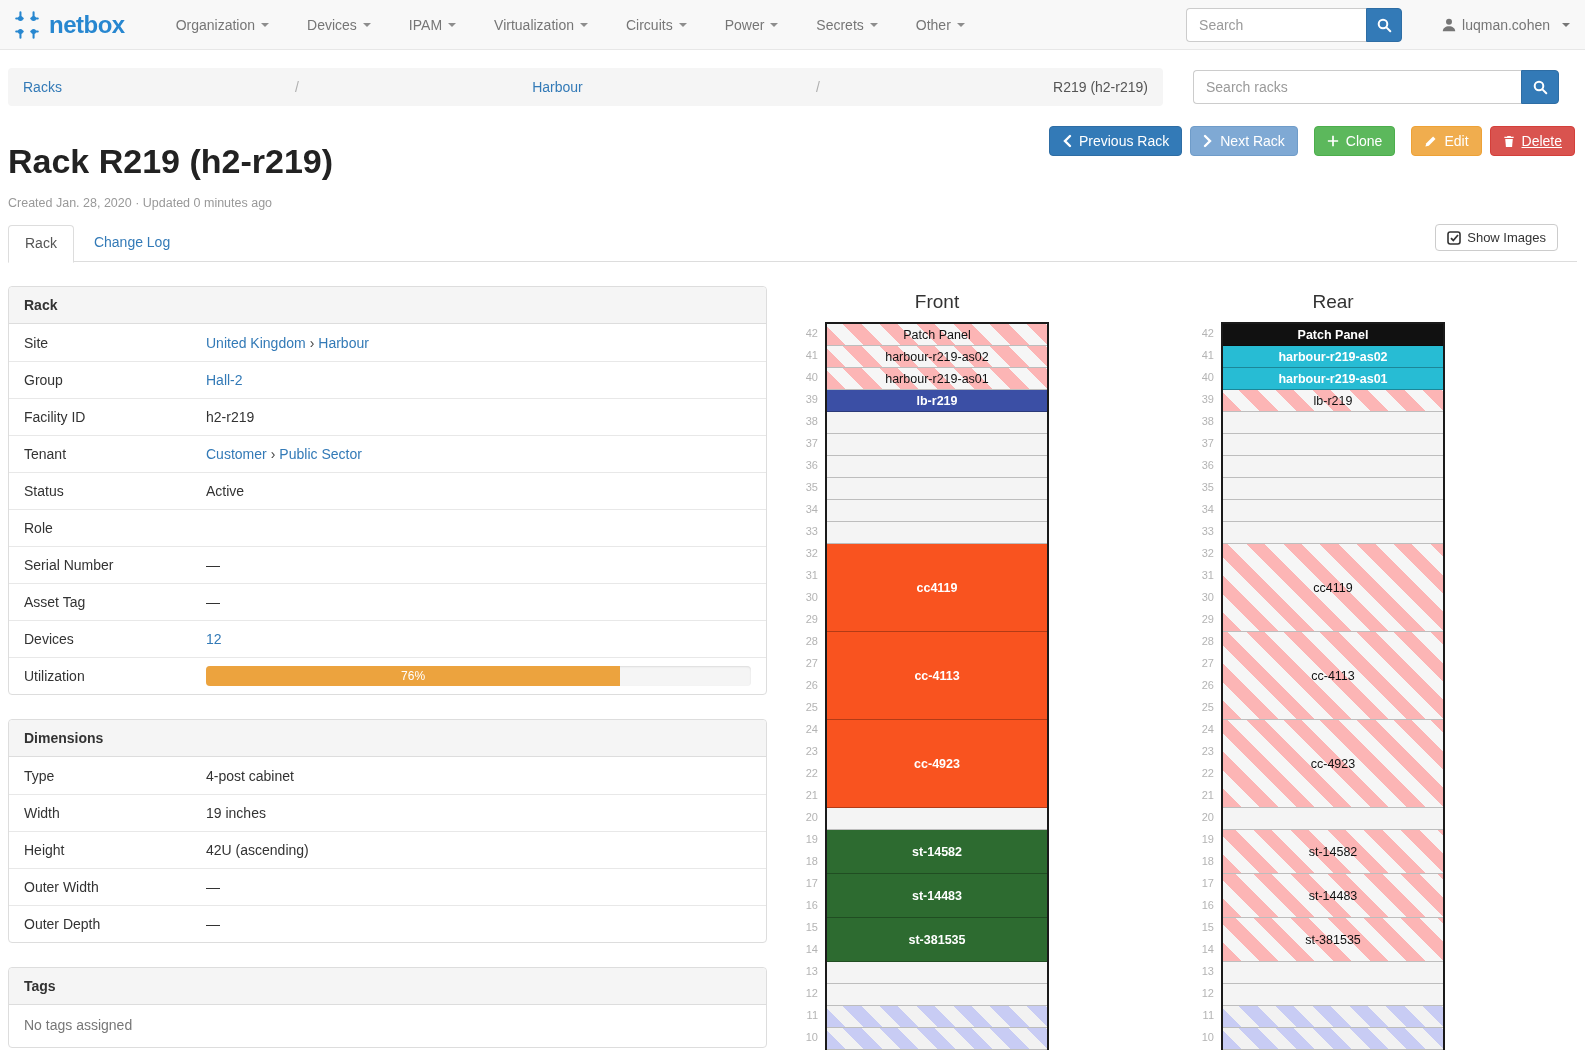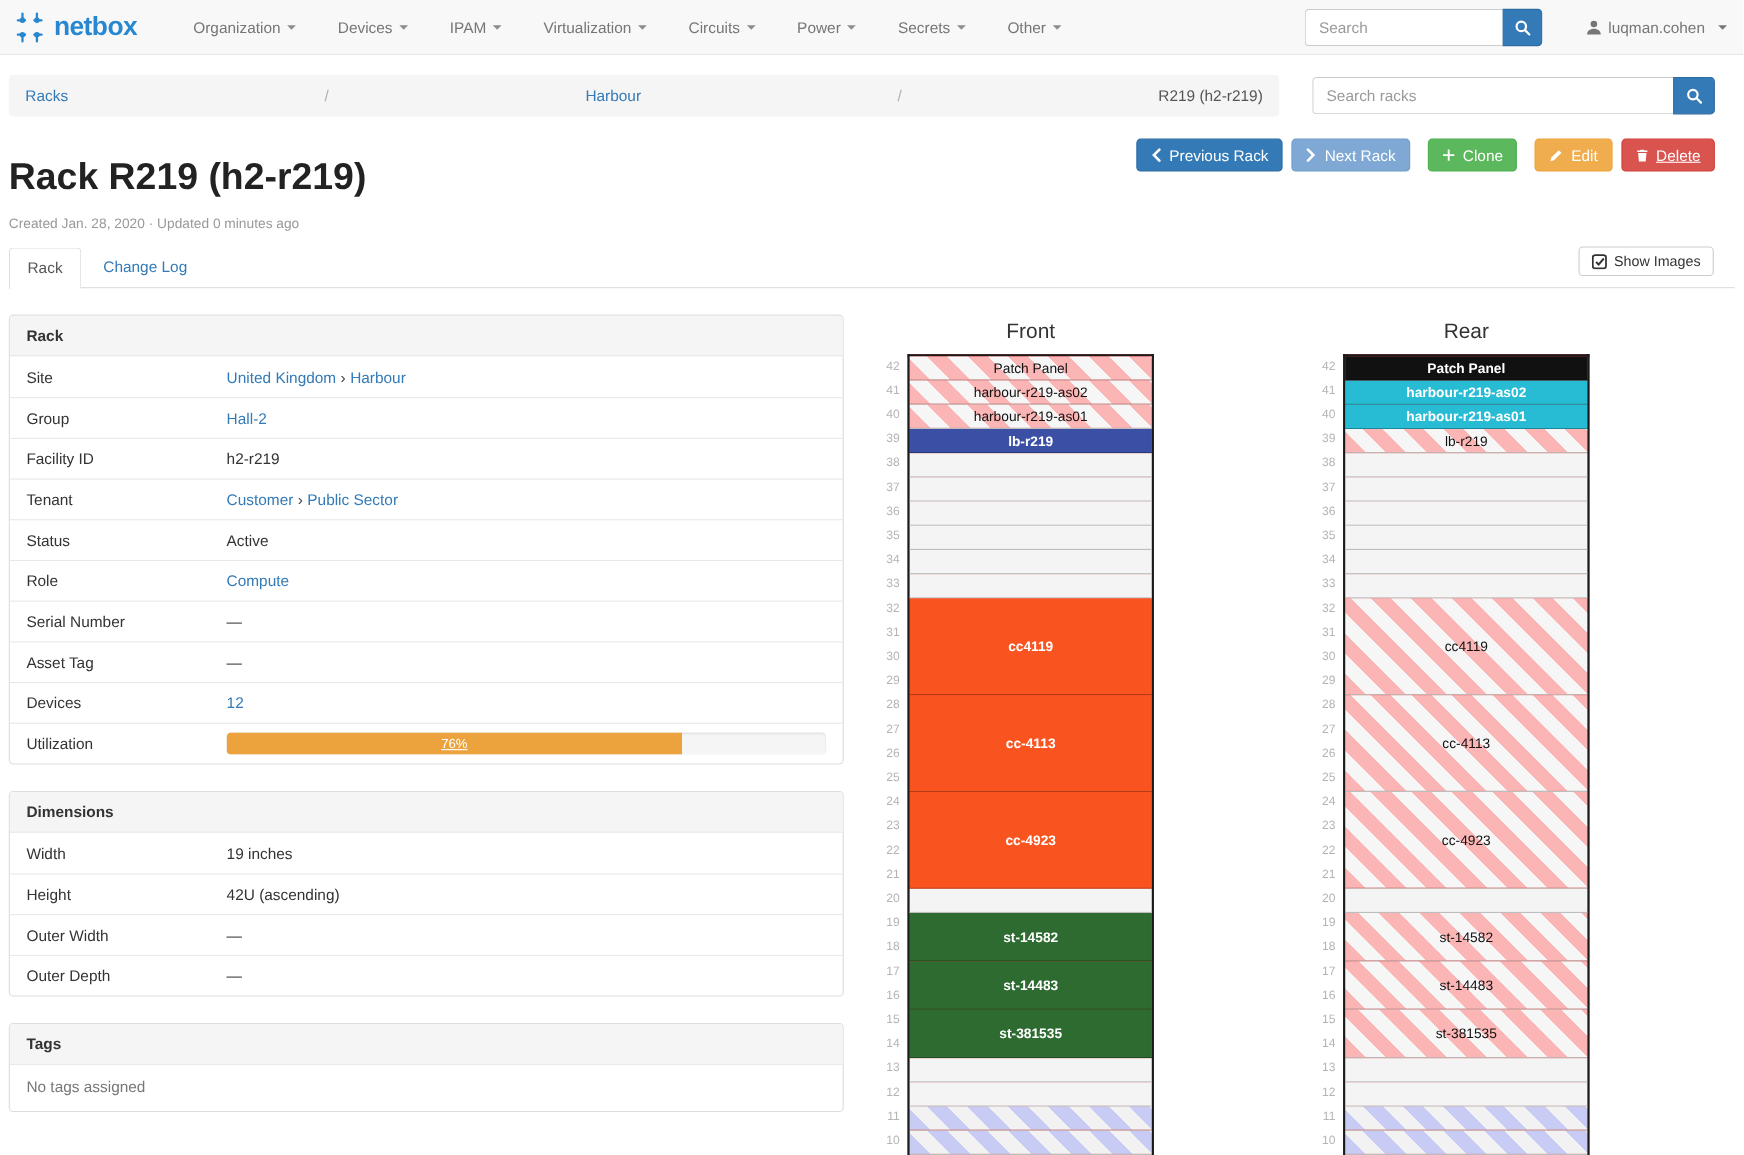--- a/index.html
+++ b/index.html
@@ -32,21 +32,21 @@
   .breadcrumb a { color:#337ab7; }
   .breadcrumb .sep { color:#b0b0b0; padding:0 9px; }
   .breadcrumb .current { color:#555; }
   .rack-search { position:absolute; left:1193px; top:70px; display:flex; }
   .rack-search input { width:328px; height:34px; border:1px solid #ccc; border-right:none;
     border-radius:4px 0 0 4px; padding:0 12px; font-size:14px; outline:none; }
   .rack-search input::placeholder { color:#9a9a9a; }
   .rack-search .search-btn { width:38px; }
 
   
-  .actions { position:absolute; top:126px; right:26px; display:flex; gap:6px; }
+  .actions { position:absolute; top:126px; right:10px; display:flex; gap:6px; }
   .btn { display:inline-flex; align-items:center; gap:7px; padding:6px 12px; font-size:14px;
     color:#fff; border-radius:4px; border:1px solid rgba(0,0,0,0.12); cursor:pointer; white-space:nowrap; }
   .btn-prev { background:#337ab7; border-color:#2e6da4; margin-right:2px; }
   .btn-next { background:#7fa9d4; border-color:#6f9cc9; margin-right:10px; }
   .btn-clone { background:#5cb85c; border-color:#4cae4c; margin-right:10px; }
   .btn-edit { background:#f0ad4e; border-color:#eea236; margin-right:2px; }
   .btn-delete { background:#d9534f; border-color:#d43f3a;text-decoration:underline; }
 
   
   .page-title { position:absolute; left:8px; top:142px; font-size:34px; font-weight:bold; color:#222; }
@@ -69,21 +69,21 @@
   .attr-row { display:flex; align-items:center; min-height:37px; padding:8px 15px; border-top:1px solid #e8e8e8; }
   .attr-row:first-child { border-top:none; }
   .attr-label { width:182px; flex:none; color:#333; }
   .attr-value { flex:1; color:#333; }
   .attr-value a { color:#337ab7; }
   .attr-value .sep { color:#444; padding:0 4px; font-size:14px; }
   .panel-body { padding:12px 15px 14px 15px; color:#777; }
   .progress { width:100%; height:20px; background:#f5f5f5; border-radius:4px;
     box-shadow:inset 0 1px 2px rgba(0,0,0,0.1); overflow:hidden; }
   .progress-bar { height:20px; background:#eca33e; display:flex; align-items:center; justify-content:center;
-    color:#fff; font-size:12px;text-decoration:underline; }
+    color:#fff; font-size:12px; }
 
   
   .elev-title { position:absolute; width:224px; text-align:center; font-size:19px; color:#333; }
   .unit-numbers { position:absolute; width:48px; text-align:right; }
   .unit-num { height:22px; line-height:22px; font-size:11px; color:#b4b4b4; }
   .unit-stack { position:absolute; width:224px; border:2px solid #1a1a1a; border-bottom:none; background:#ef4444; }
   .unit { width:100%; border-bottom:1px solid #bdbdbd; display:flex; align-items:center; justify-content:center;
     font-size:12.5px; overflow:hidden; }
   .unit.empty { background:#f4f4f4; }
   .unit.solid { border-bottom:1px solid rgba(0,0,0,0.28); color:#fff; font-weight:bold; cursor:pointer; }
@@ -275,21 +275,20 @@
           <div class="attr-row">
             <div class="attr-label">Tenant</div>
             <div class="attr-value"><a href="#">Customer</a><span class="sep">›</span><a href="#">Public Sector</a></div>
           </div>
           <div class="attr-row">
             <div class="attr-label">Status</div>
             <div class="attr-value"><span>Active</span></div>
           </div>
           <div class="attr-row">
             <div class="attr-label">Role</div>
-            <div class="attr-value"><a href="#">Compute</a></div>
           </div>
           <div class="attr-row">
             <div class="attr-label">Serial Number</div>
             <div class="attr-value"><span>—</span></div>
           </div>
           <div class="attr-row">
             <div class="attr-label">Asset Tag</div>
             <div class="attr-value"><span>—</span></div>
           </div>
           <div class="attr-row">
@@ -302,20 +301,24 @@
               <div class="progress">
                 <div class="progress-bar" style="width: 76%; background: rgb(236, 163, 62);">76%</div>
               </div>
             </div>
           </div>
         </div>
     </div>
     <div class="panel">
       <div class="panel-header">Dimensions</div>
       <div id="dimensions-rows">
+          <div class="attr-row">
+            <div class="attr-label">Type</div>
+            <div class="attr-value"><span>4-post cabinet</span></div>
+          </div>
           <div class="attr-row">
             <div class="attr-label">Width</div>
             <div class="attr-value"><span>19 inches</span></div>
           </div>
           <div class="attr-row">
             <div class="attr-label">Height</div>
             <div class="attr-value"><span>42U (ascending)</span></div>
           </div>
           <div class="attr-row">
             <div class="attr-label">Outer Width</div>

